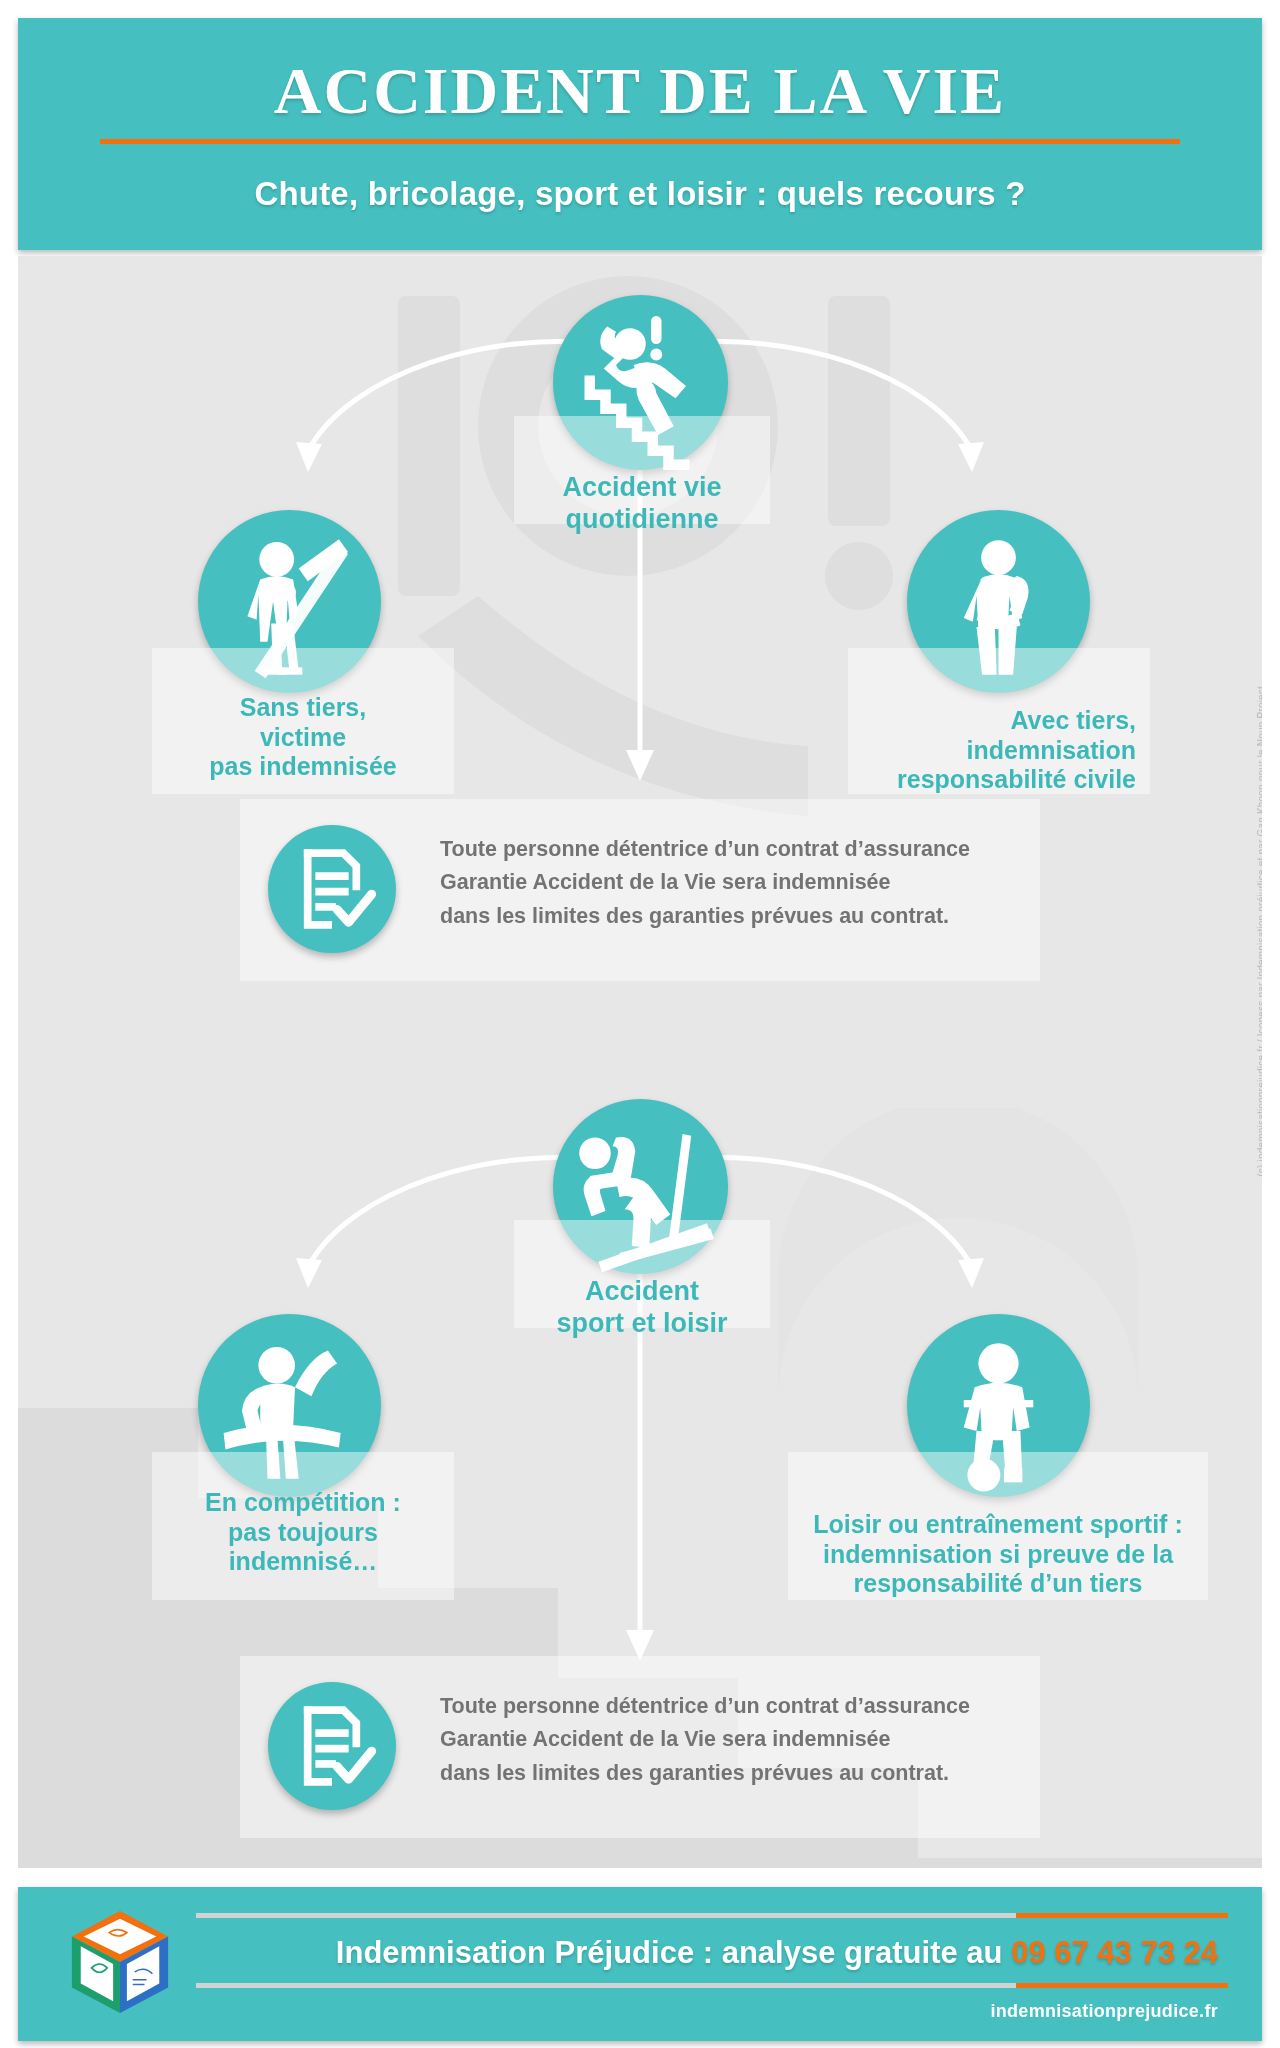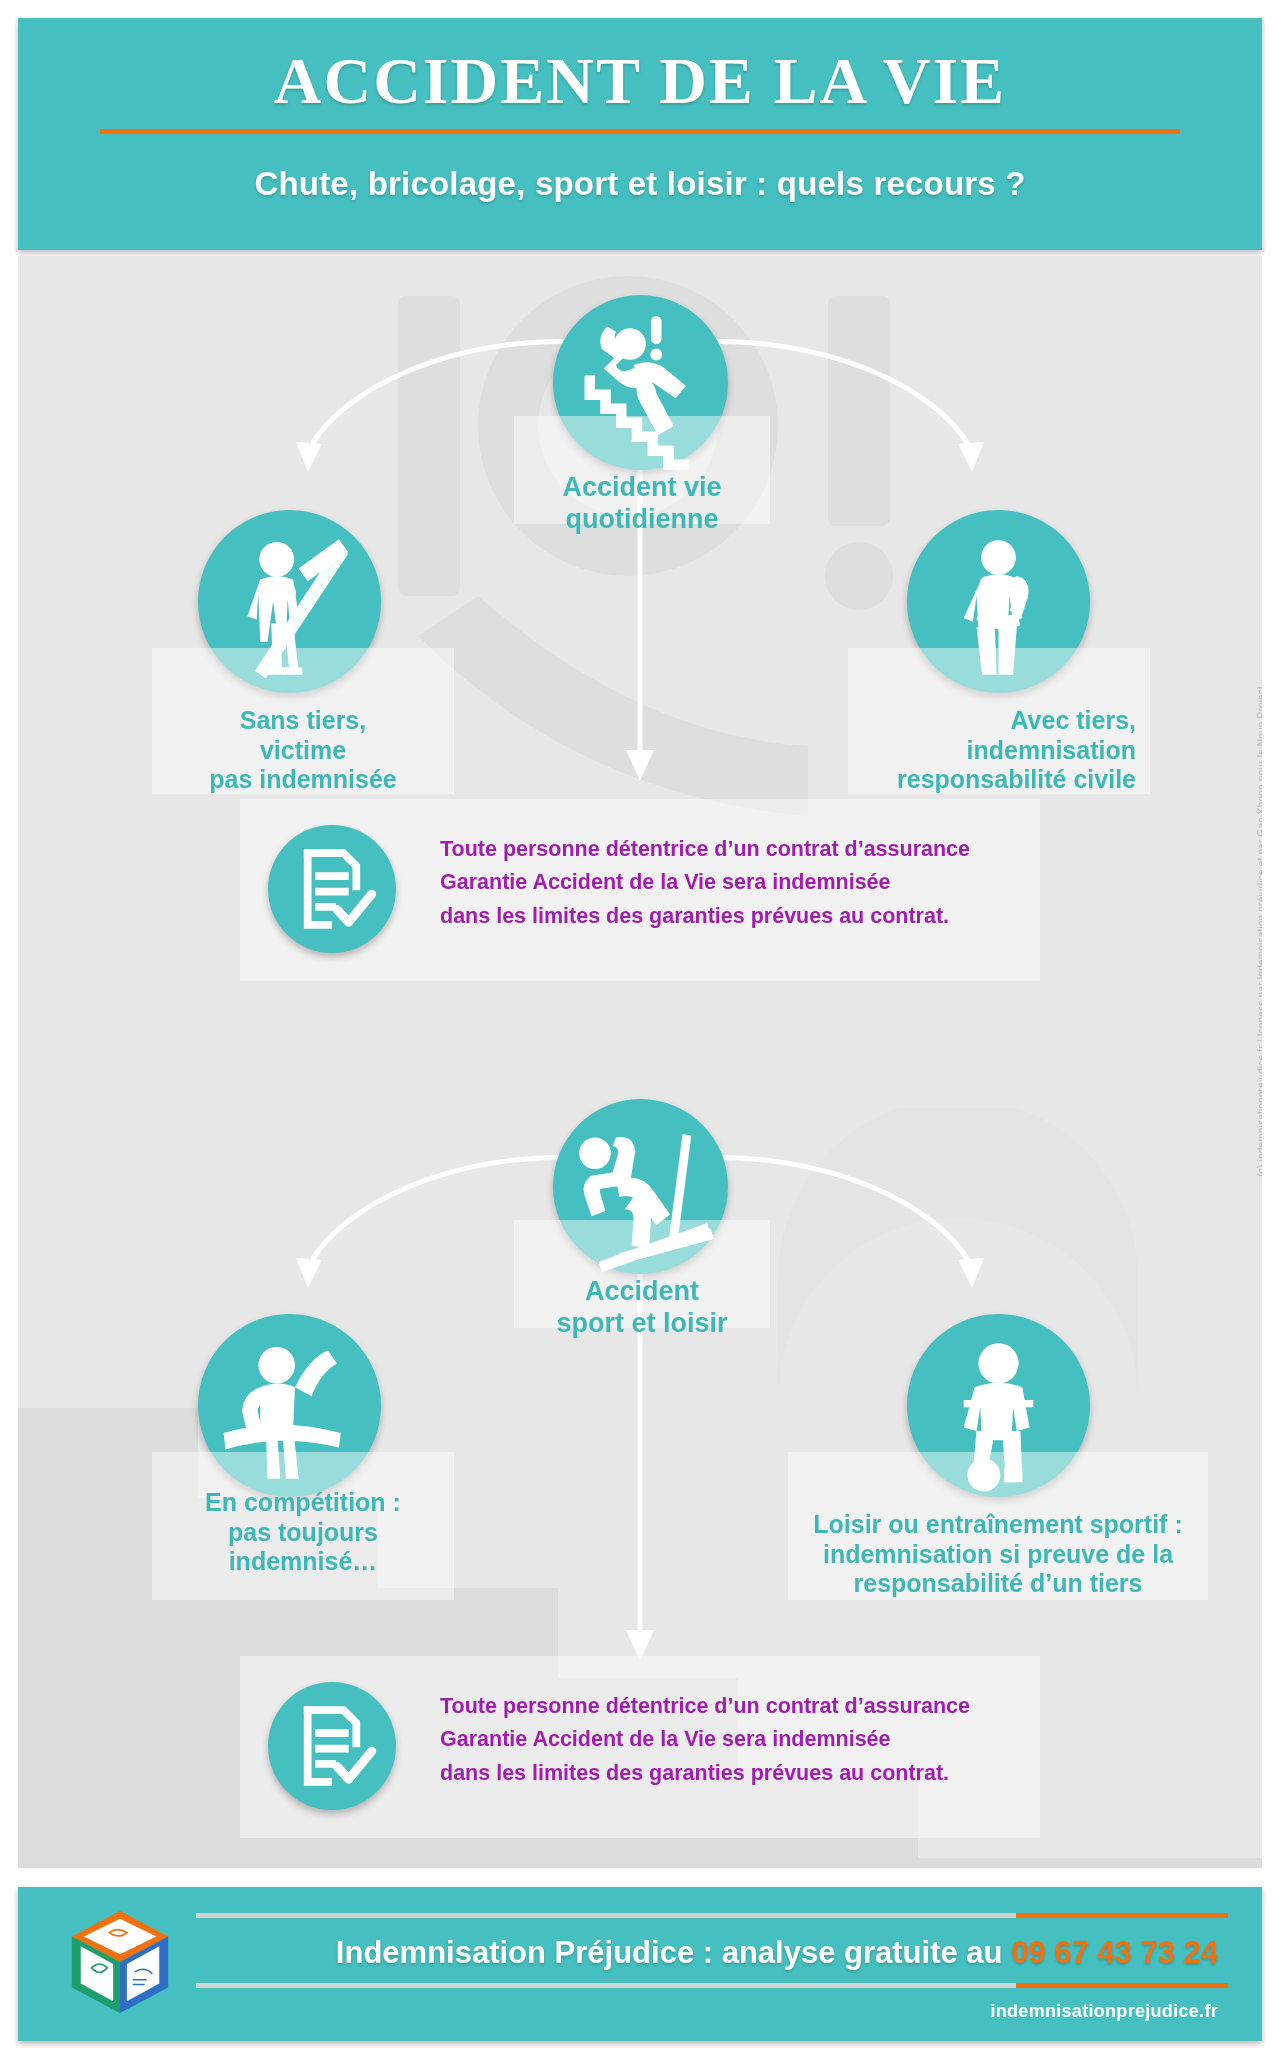--- a/index.html
+++ b/index.html
@@ -18,21 +18,21 @@
     position:absolute;
     left:18px; top:18px;
     width:1244px; height:232px;
     background:#45bfbf;
     box-shadow:0 3px 6px rgba(0,0,0,.28);
     text-align:center;
     overflow:hidden;
   }
   .header-title{
     margin:0;
-    padding-top:28px;
+    padding-top:38px;
     font-family:"Liberation Serif", serif;
     font-weight:bold;
     font-size:66px;
     letter-spacing:2px;
     color:#ffffff;
     line-height:1.05;
     text-shadow:0 2px 3px rgba(0,0,0,.18);
   }
   .header-rule{
     width:1080px;
@@ -101,21 +101,21 @@
   }
 
   .infobox{
     position:absolute;
     background:rgba(255,255,255,.45);
     box-sizing:border-box;
   }
   .infobox .txt{
     position:absolute;
     left:200px; top:34px;
-    color:#a21caf;
+    color:#737373;
     font-weight:bold;
     font-size:21.5px;
     line-height:1.55;
     white-space:pre-line;
   }
 
   .connector{position:absolute;pointer-events:none;}
 
   
   .footer{
@@ -222,21 +222,21 @@
           <path d="M47 62 h5 l3 26 h-5 z"></path>
           <path d="M36 86 h12 v4 h-12 z"></path>
           <path d="M44 86 h13 v4 h-13 z"></path>
           <path d="M55 32 l22 -16 5 7 -22 16 z"></path>
           <path d="M31 88 L76 20 l6 4 -45 68 z" opacity=".95"></path>
           <circle cx="49" cy="45" r="3.6" fill="none" stroke="#ffffff" stroke-width="2"></circle>
         </g>
       </svg>
     </div>
 
-    <div class="lbl" style="left:134px;top:392px;width:302px;font-size:25px;white-space:pre-line;padding-top:58px;height:146px;">Sans tiers,
+    <div class="lbl" style="left:134px;top:392px;width:302px;font-size:25px;white-space:pre-line;padding-top:45px;height:146px;">Sans tiers,
 victime
 pas indemnisée</div>
 
     <div class="circ" style="left:889px;top:254px;width:183px;height:183px;">
       <svg viewBox="0 0 100 100">
         <g fill="#ffffff">
           <circle cx="50" cy="26" r="9.5"></circle>
           <path d="M41 37 q9 -4 18 0 l4 22 -5 2 -2 -14 -1 18 h-16 l-1 -18 -2 14 -5 -2 z"></path>
           <path d="M38 64 h10 l1 26 h-8 z"></path>
           <path d="M50 64 h10 l-2 26 h-8 z"></path>

